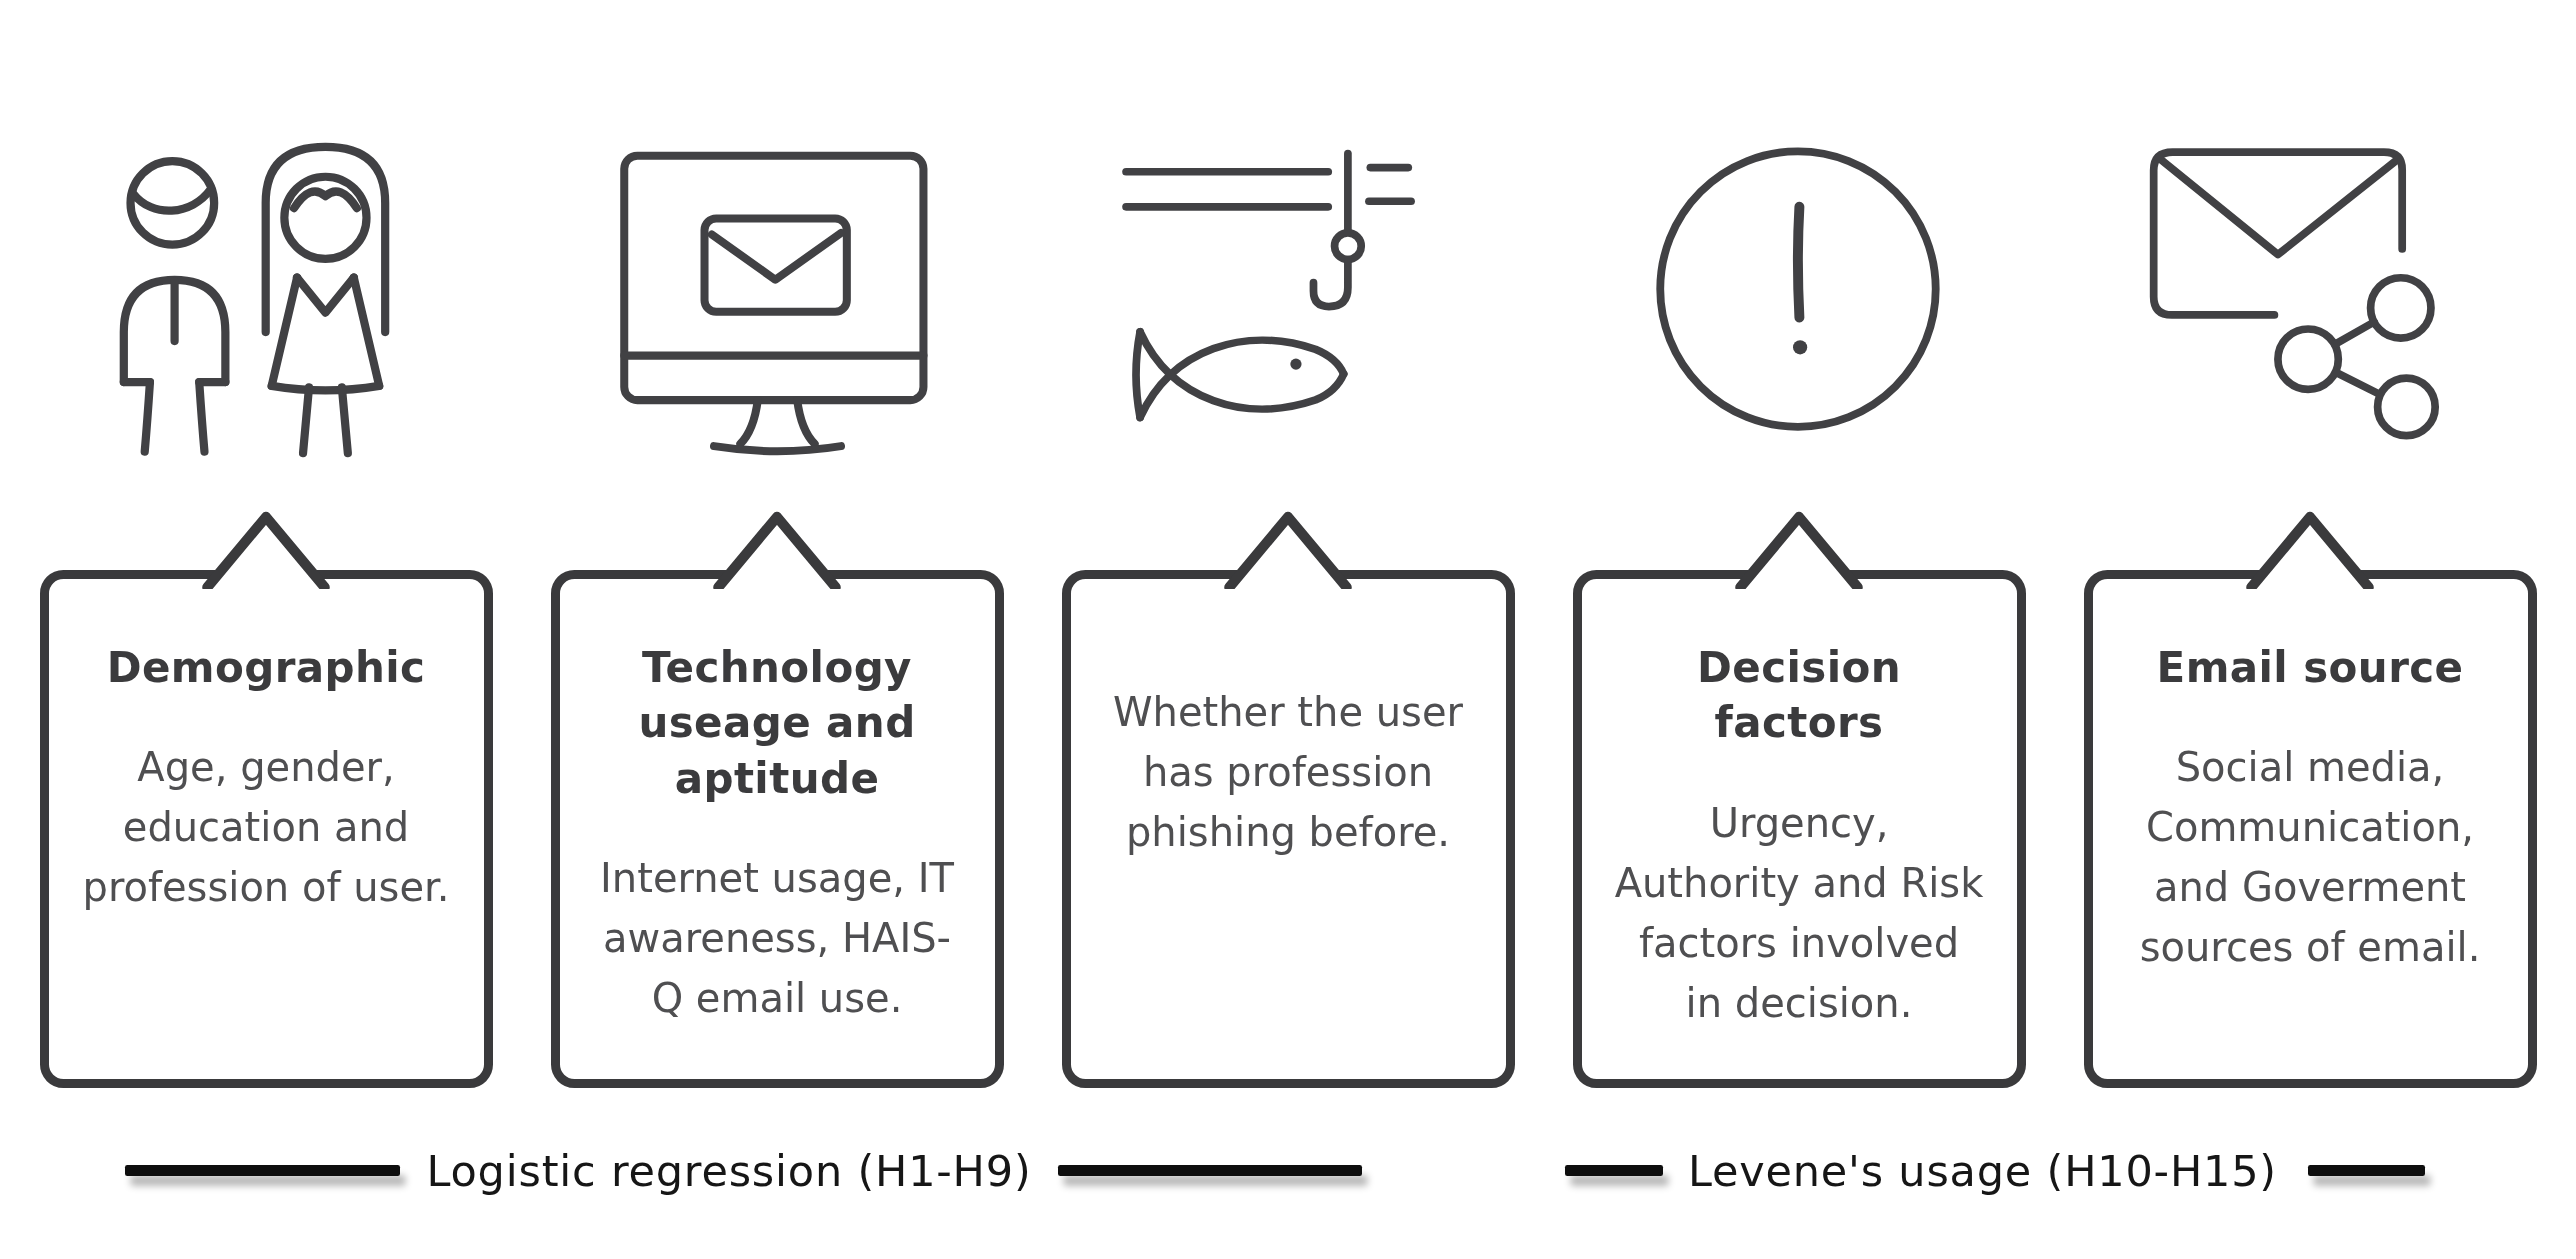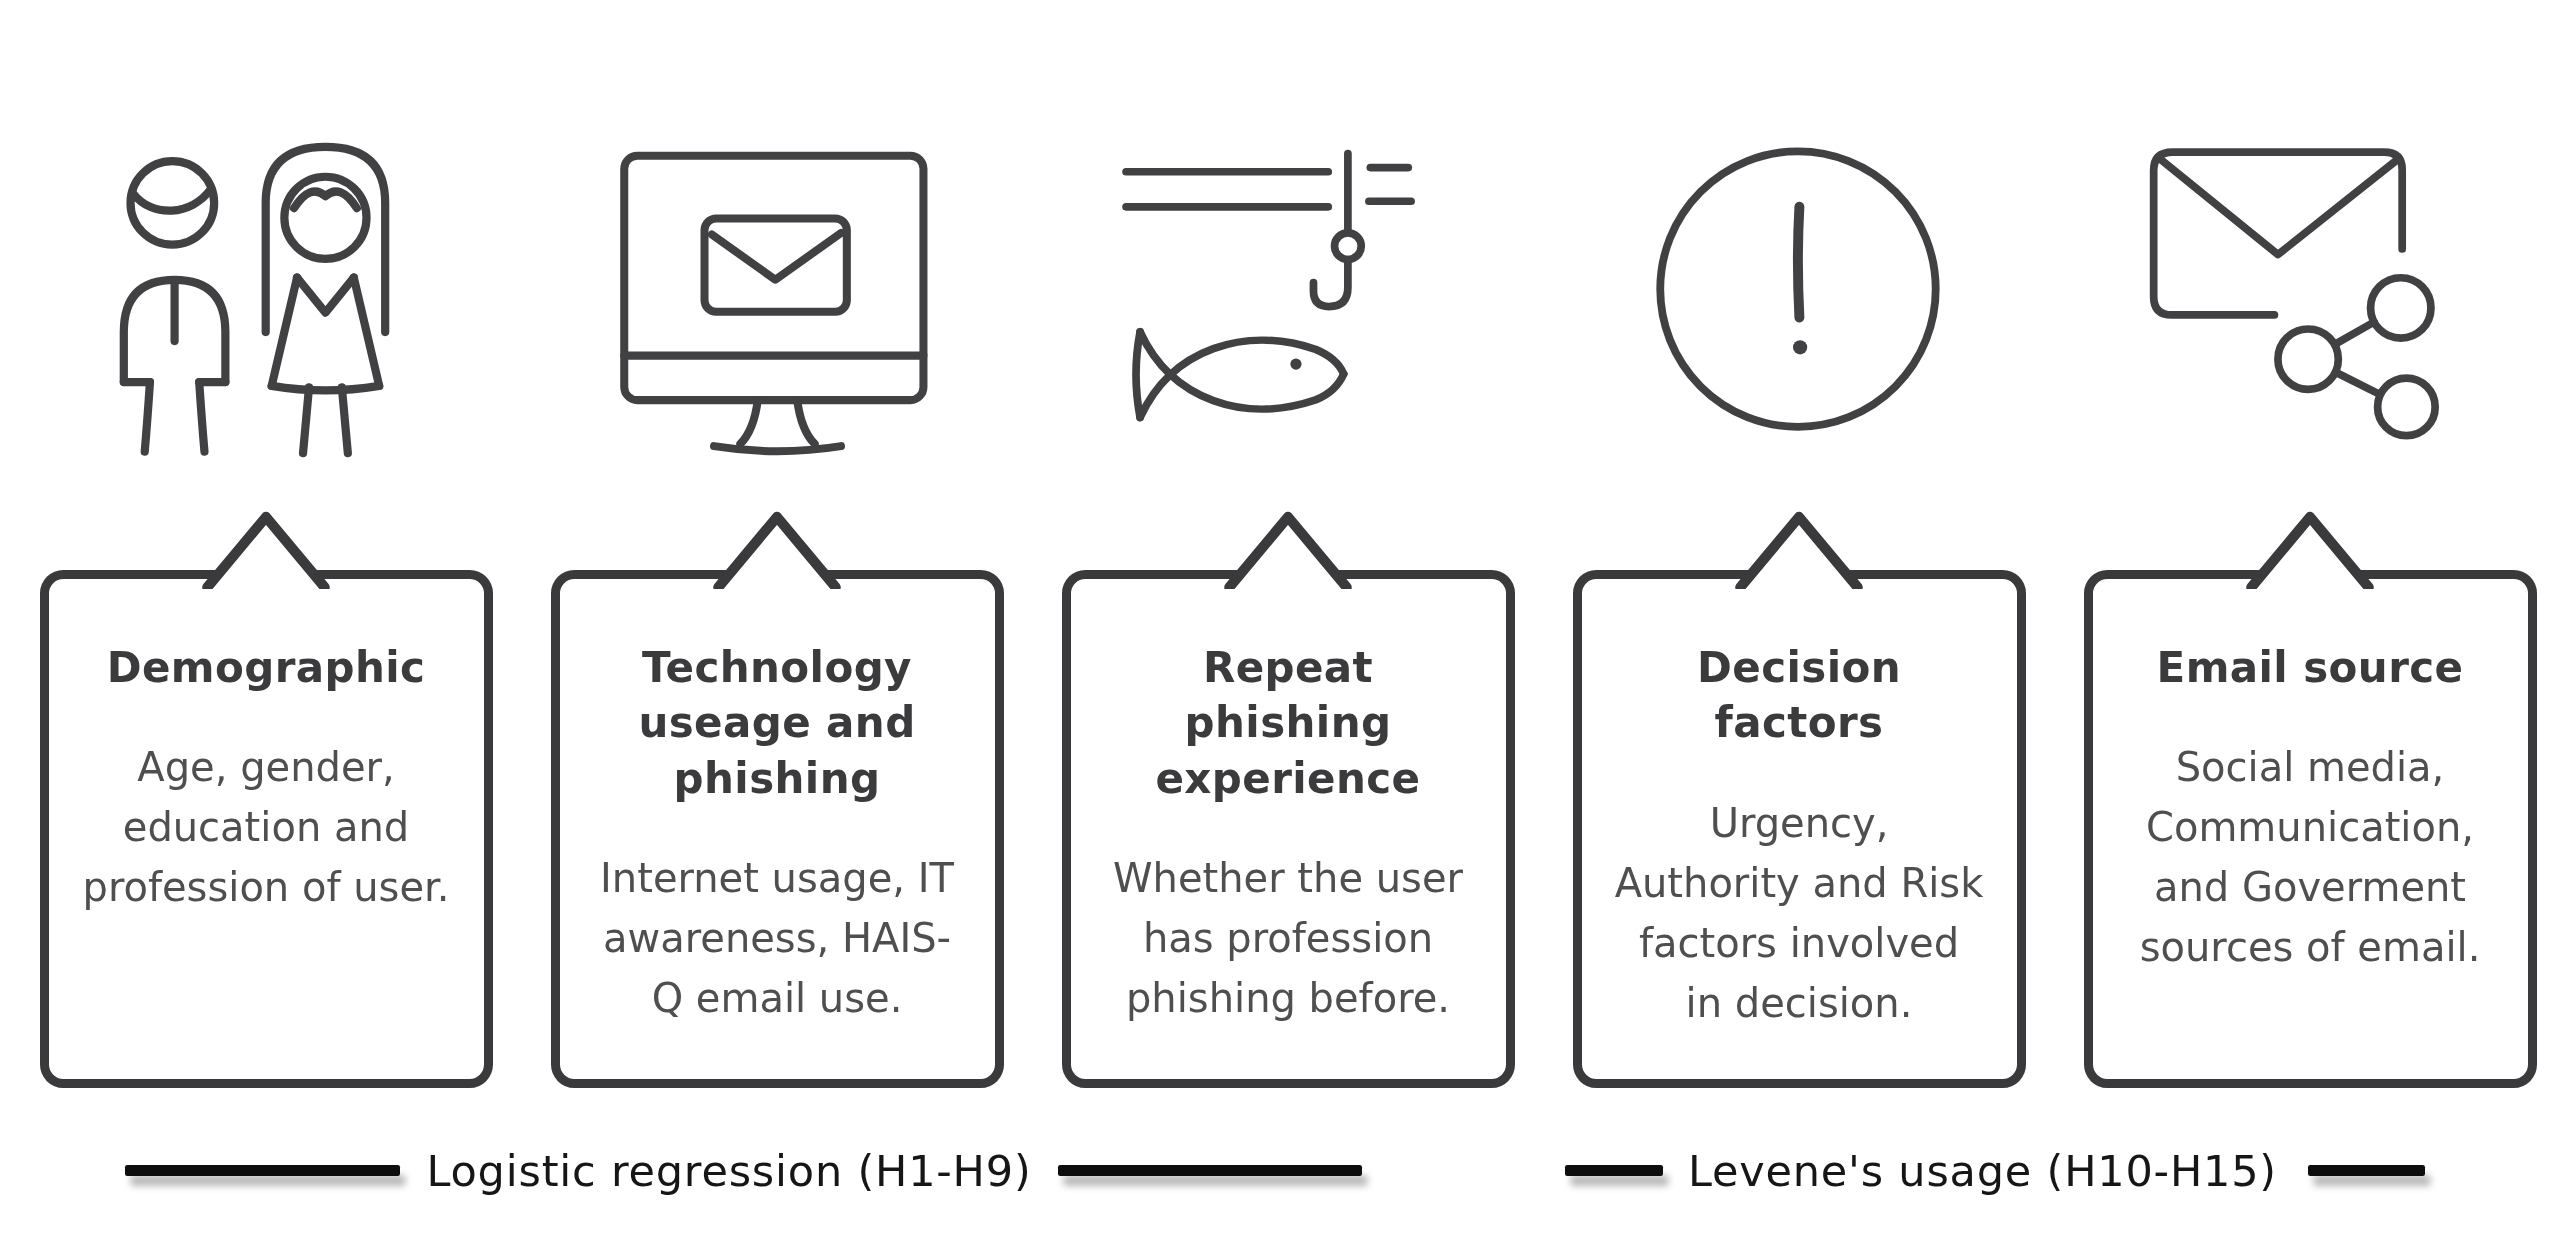--- a/index.html
+++ b/index.html
@@ -143,21 +143,21 @@
           <path d="M145,150 L232,212 L322,148"></path>
           <path d="M208,377 C204,408 196,425 184,437"></path>
           <path d="M262,377 C266,408 274,425 286,437"></path>
           <path d="M148,440 Q235,454 322,440"></path>
         </svg>
       </div>
       <div class="card">
         <svg class="notch" viewBox="0 0 170 102">
           <path d="M10,100 L85,10 L160,100" fill="#ffffff" stroke="var(--card-border, #3a3a3c)" stroke-width="13" stroke-linecap="round" stroke-linejoin="round"></path>
         </svg>
-        <div class="card-title">Technology useage and phishing</div>
+        <div class="card-title">Technology useage and aptitude</div>
         <div class="card-desc">Internet usage, IT awareness, HAIS-Q email use.</div>
       </div>
     </div>
 
     <div class="col">
       <div class="icon-box">
         <svg viewBox="0 0 520 500" height="351" fill="none" stroke="currentColor" stroke-width="11" stroke-linecap="round" stroke-linejoin="round">
           <path d="M30,78 H318"></path>
           <path d="M30,128 H318"></path>
           <path d="M378,72 H432"></path>
@@ -168,21 +168,20 @@
           <path d="M50,428 C95,330 200,297 300,331 C322,340 334,352 340,366"></path>
           <path d="M50,306 C95,404 200,437 300,403 C322,394 334,380 340,366"></path>
           <path d="M50,306 C42,348 42,386 50,428"></path>
           <circle cx="272" cy="352" r="8" fill="currentColor" stroke="none"></circle>
         </svg>
       </div>
       <div class="card">
         <svg class="notch" viewBox="0 0 170 102">
           <path d="M10,100 L85,10 L160,100" fill="#ffffff" stroke="var(--card-border, #3a3a3c)" stroke-width="13" stroke-linecap="round" stroke-linejoin="round"></path>
         </svg>
-        <div class="card-title">Repeat phishing experience</div>
         <div class="card-desc">Whether the user has profession phishing before.</div>
       </div>
     </div>
 
     <div class="col">
       <div class="icon-box">
         <svg viewBox="0 0 480 500" height="355" fill="none" stroke="currentColor" stroke-width="11" stroke-linecap="round" stroke-linejoin="round">
           <circle cx="238" cy="248" r="194"></circle>
           <path d="M240,132 C237,185 237,230 240,288" stroke-width="14"></path>
           <circle cx="241" cy="330" r="10" fill="currentColor" stroke="none"></circle>

